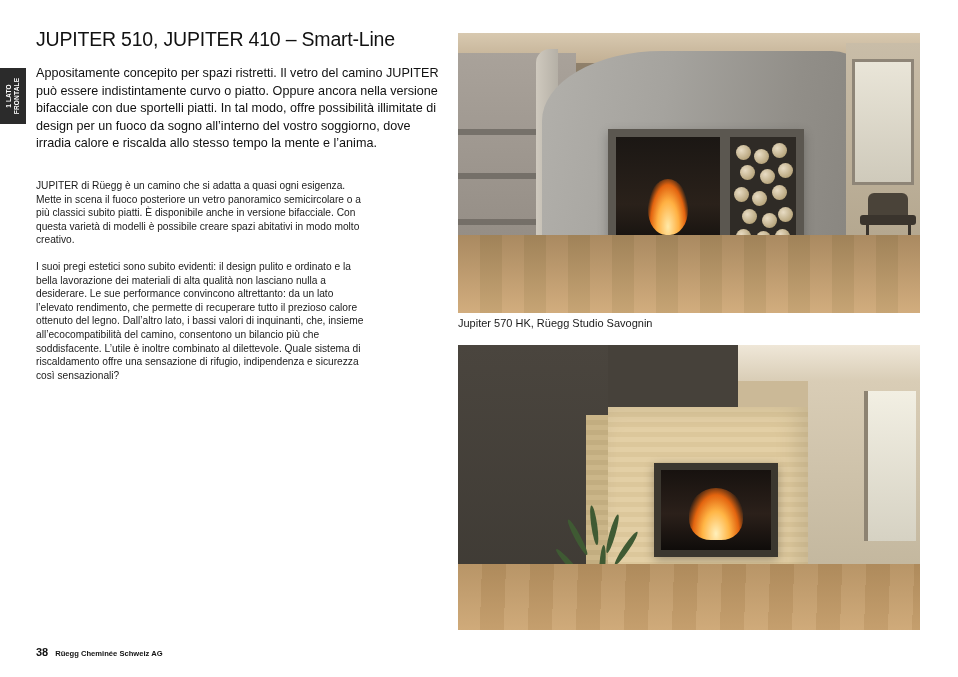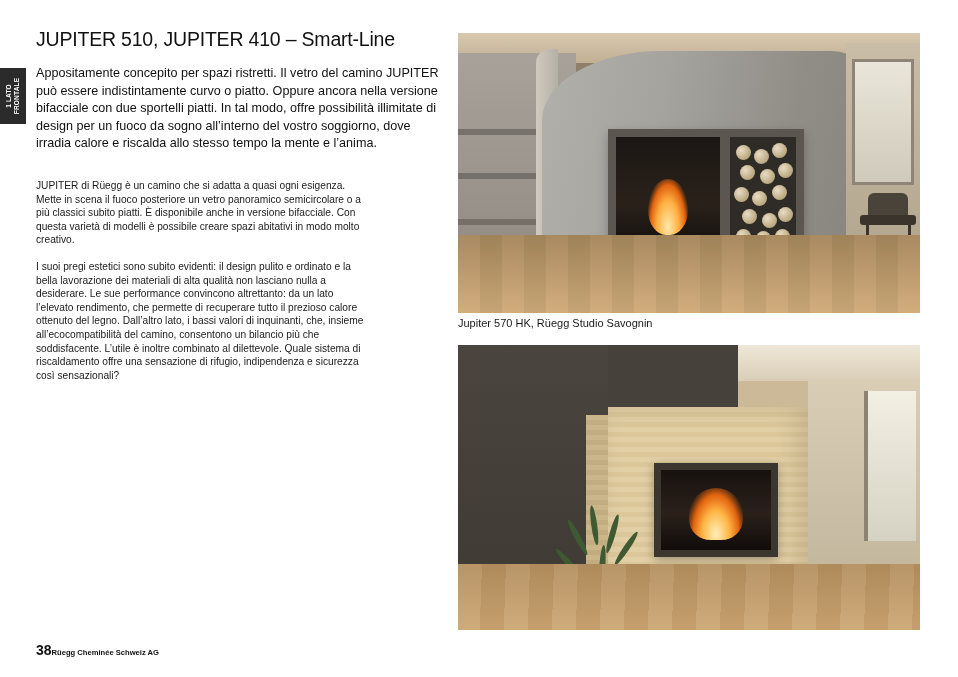--- a/index.html
+++ b/index.html
@@ -107,23 +107,24 @@
 
   
   .footer {
     position: absolute;
     left: 36px;
     bottom: 19px;
     display: flex;
     align-items: baseline;
   }
   .footer-page {
-    font-size: 14px;
+    font-size: 11px;
     font-weight: bold;
     color: #111;
+    margin-right: 7px;
   }
   .footer-brand {
     font-size: 7.6px;
     font-weight: bold;
     color: #111;
   }
 
   
   .p1-bg {
     position: absolute; inset: 0;

